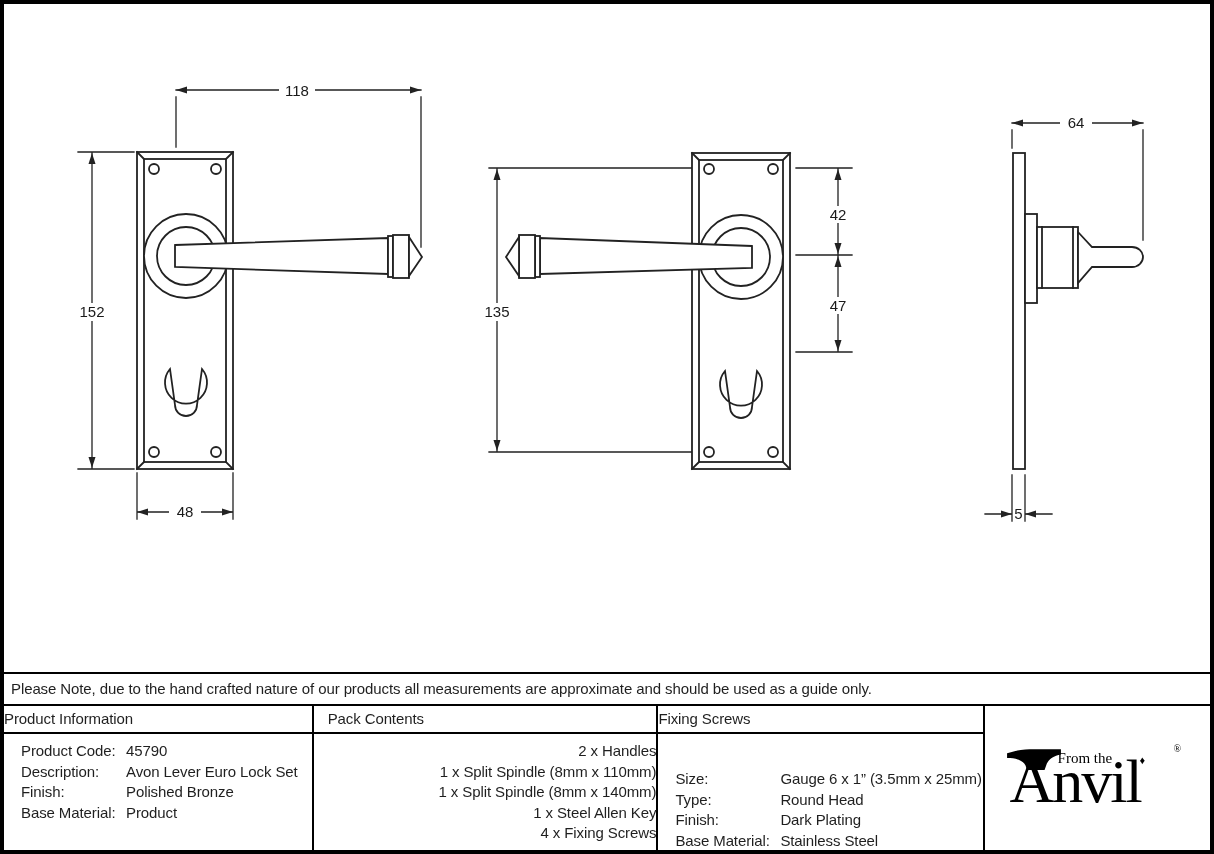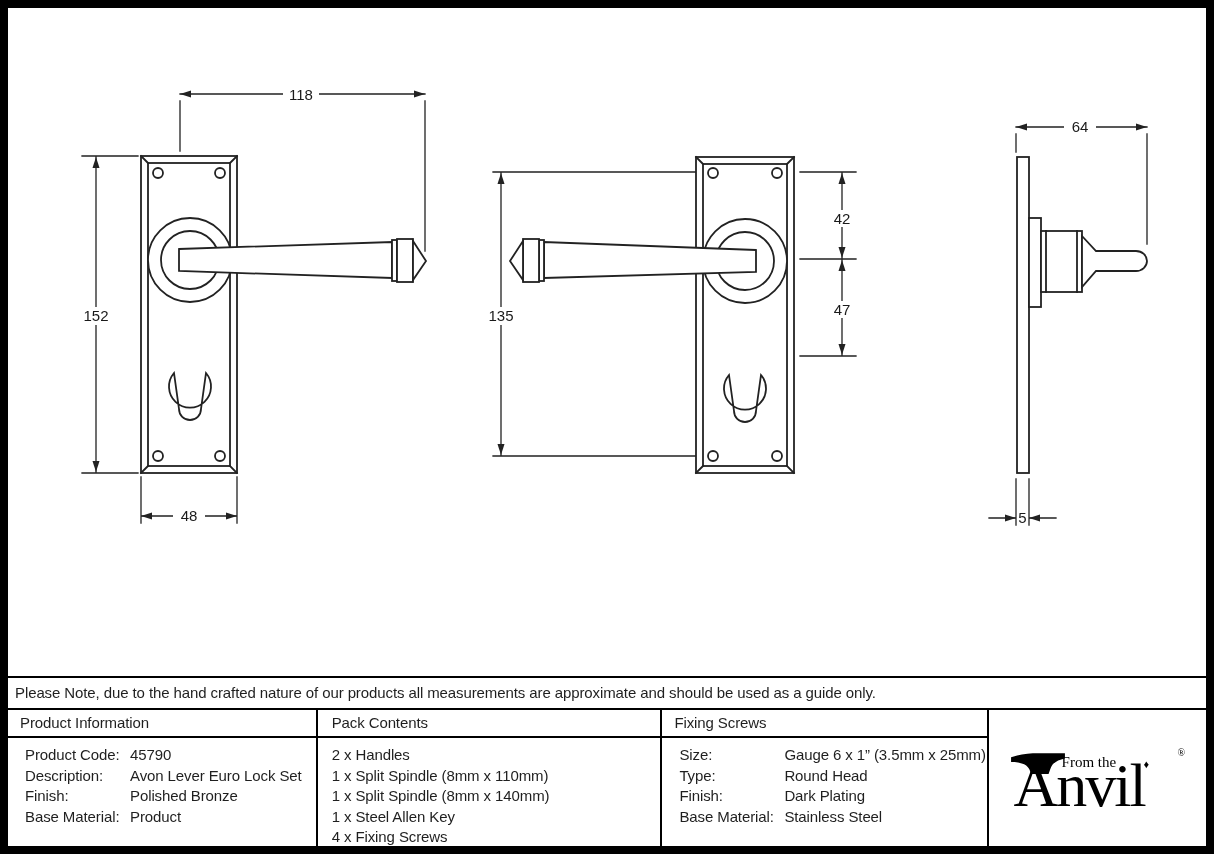--- a/index.html
+++ b/index.html
@@ -1,18 +1,18 @@
 <!DOCTYPE html>
 <html><head>
 <meta charset="utf-8">
 <style>
   html,body{margin:0;padding:0;background:#e8e8e8;}
   .page{
     position:relative; width:1214px; height:854px; box-sizing:border-box;
-    background:#ffffff; border:8px solid #000000;
+    background:#ffffff; border:4px solid #000000;
     font-family:"Liberation Sans", sans-serif; color:#1f1f1f; overflow:hidden;
   }
   .drawing-area{position:absolute; left:0; top:0; width:1206px; height:668px;}
   .drawing-area svg{display:block;}
 
   .ln{stroke:#222; stroke-width:1.8; fill:none; stroke-linecap:square;}
   .thin{stroke:#222; stroke-width:1.3; fill:none; stroke-linecap:square;}
   .fw{fill:#fff; stroke:#222; stroke-width:1.8; stroke-linejoin:miter;}
   .arr{fill:#222; stroke:none;}
   .mask{fill:#fff; stroke:none;}
@@ -23,33 +23,33 @@
     border-top:2px solid #000; line-height:30px; padding-left:7px; font-size:15px;
     letter-spacing:-0.1px;
   }
   .spec-table{
     position:absolute; left:0; top:700px; width:1206px; height:146px; box-sizing:border-box;
     border-top:2px solid #000; display:flex; align-items:stretch;
   }
   .col{box-sizing:border-box; border-right:2px solid #000; display:flex; flex-direction:column;}
   .col-product{width:344px;}
   .col-pack{width:383px;}
-  .col-screws{width:363px;}
+  .col-screws{width:363px;gap:28px;}
   .col-logo{width:250px; border-right:none; align-items:center; justify-content:center;text-decoration:underline;}
   .col-header{
     height:28px; box-sizing:border-box; border-bottom:2px solid #000;
-    line-height:26px; padding-left:12px; font-size:15px; letter-spacing:-0.1px;
+    line-height:26px; padding-left:0; font-size:15px; letter-spacing:-0.1px;
   }
   .col-body{padding:7px 0 0 17px; font-size:15px; letter-spacing:-0.1px;}
   .col-pack .col-header{padding-left:14px;}
   .col-pack .col-body{padding-left:14px;}
   .kv{display:flex; line-height:20.5px;}
   .kv .k{width:105px; flex:none;}
   .kv .v{flex:1;}
-  .pack-item{line-height:20.5px;}
+  .pack-item{line-height:20.5px;text-align:right;}
 
   .logo{position:relative; width:176px; height:62px;}
   .logo-text{
     position:absolute; left:0; bottom:-2px; font-family:"Liberation Serif", serif;
     font-size:62px; line-height:0.95; color:#000; letter-spacing:-2px; white-space:nowrap;
   }
   .anvil-icon{position:absolute; left:-5px; top:-2px; width:58px; height:25px; fill:#000;}
   .logo-from{position:absolute; left:48px; top:3px; font-family:"Liberation Serif",serif; font-size:15px; color:#000; white-space:nowrap;}
   .logo-diamond{position:absolute; left:130px; top:7px; font-size:11px; color:#000;}
   .logo-reg{position:absolute; left:164px; top:-4px; font-size:10px; color:#000; font-family:"Liberation Serif",serif;}

